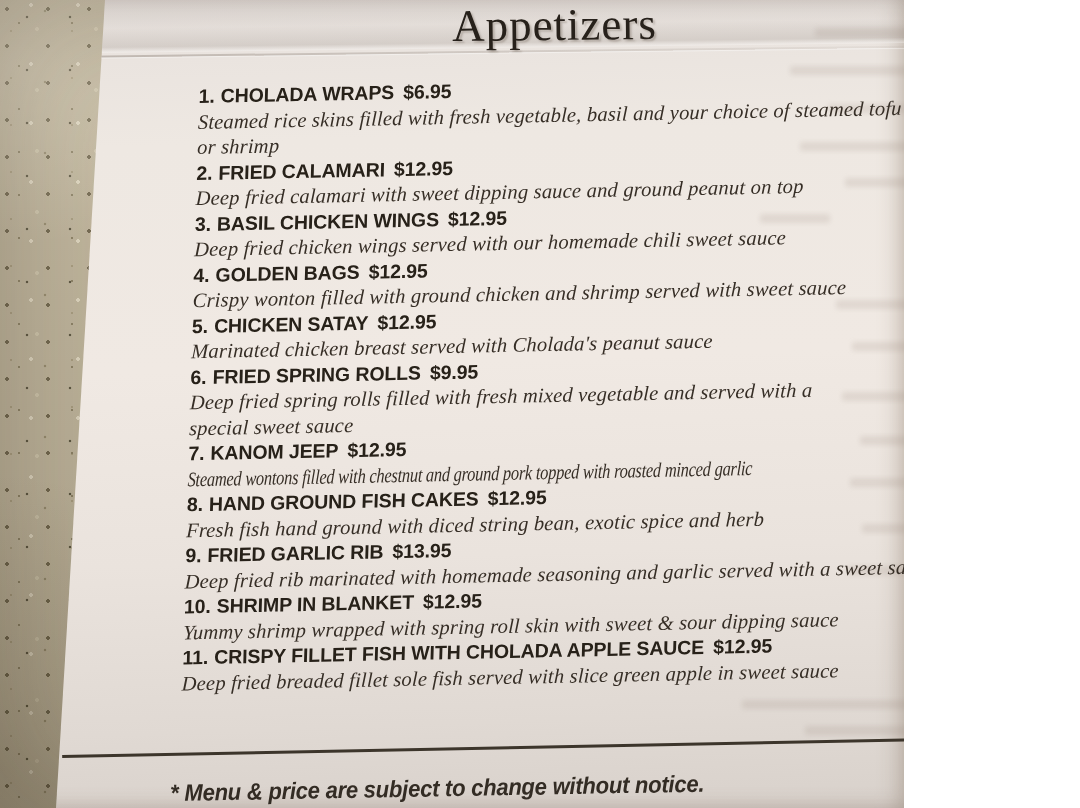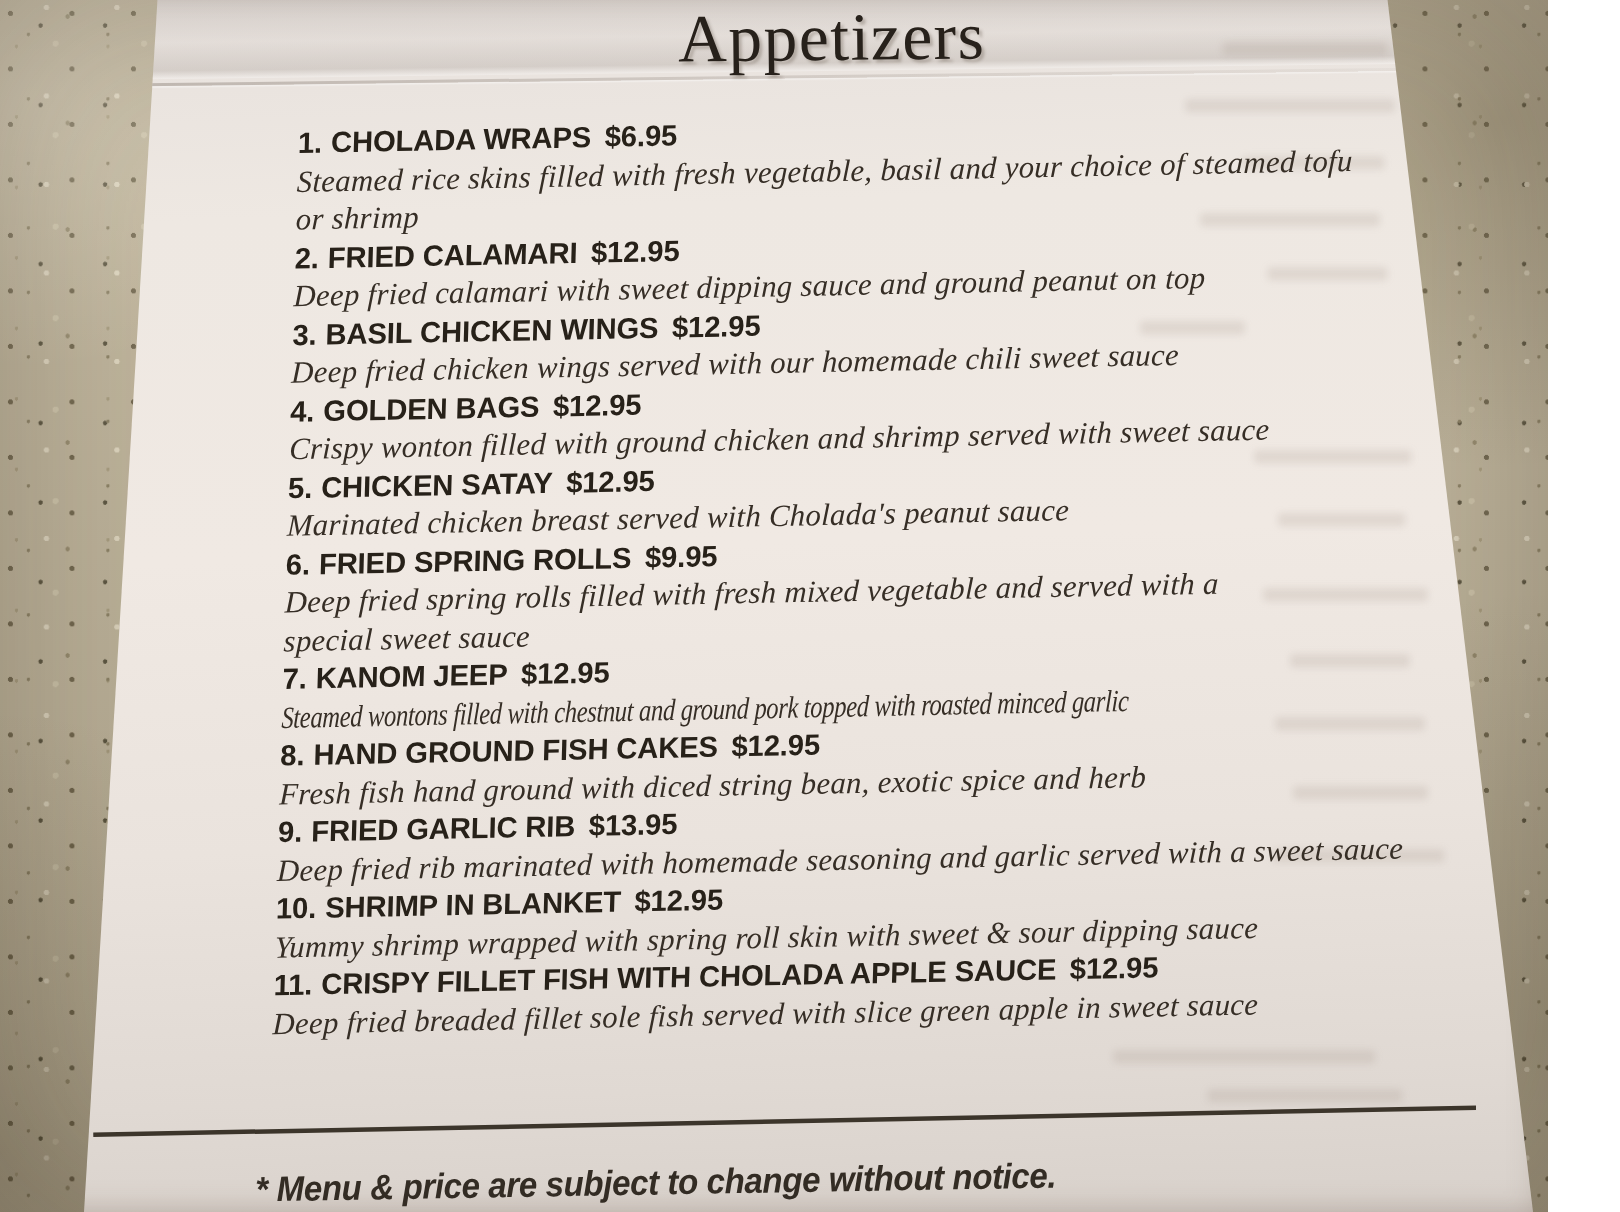--- a/index.html
+++ b/index.html
@@ -1,19 +1,19 @@
 <!DOCTYPE html>
 <html><head>
 <meta charset="utf-8">
 <style>
   html,body{margin:0;padding:0;}
   body{width:1080px;height:808px;overflow:hidden;font-family:"Liberation Sans",sans-serif;}
 
   
-  .scene{position:relative;width:1032px;height:808px;overflow:hidden;
+  .scene{position:relative;width:904px;height:808px;overflow:hidden;
     background-color:#bfb49a;
     background-image:
       radial-gradient(circle 3px  at 7px 9px,   #6d6349 55%, transparent 62%),
       radial-gradient(circle 2px  at 19px 23px, #897e60 55%, transparent 62%),
       radial-gradient(circle 3px  at 31px 5px,  #e0d7c0 55%, transparent 64%),
       radial-gradient(circle 2px  at 11px 31px, #a79b7c 55%, transparent 62%),
       radial-gradient(circle 2.5px at 27px 17px,#57503a 55%, transparent 64%),
       radial-gradient(circle 3.5px at 37px 29px,#cfc5aa 55%, transparent 62%),
       radial-gradient(circle 2.5px at 45px 11px,#94896b 55%, transparent 64%);
     background-size:41px 37px,53px 43px,47px 59px,61px 47px,43px 53px,59px 61px,67px 71px;}

